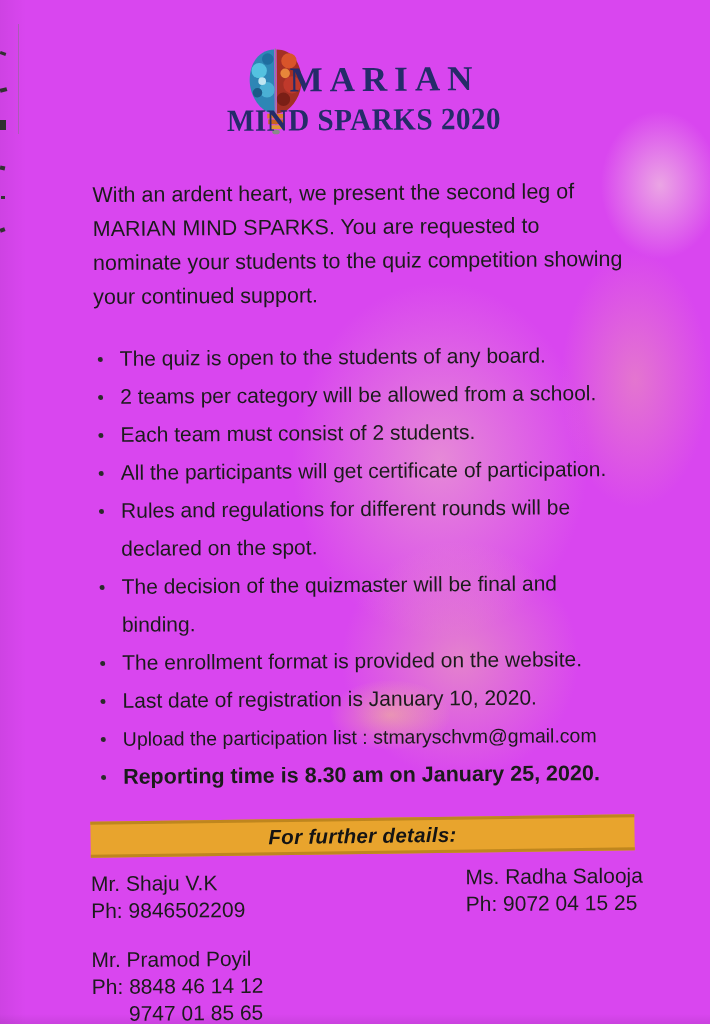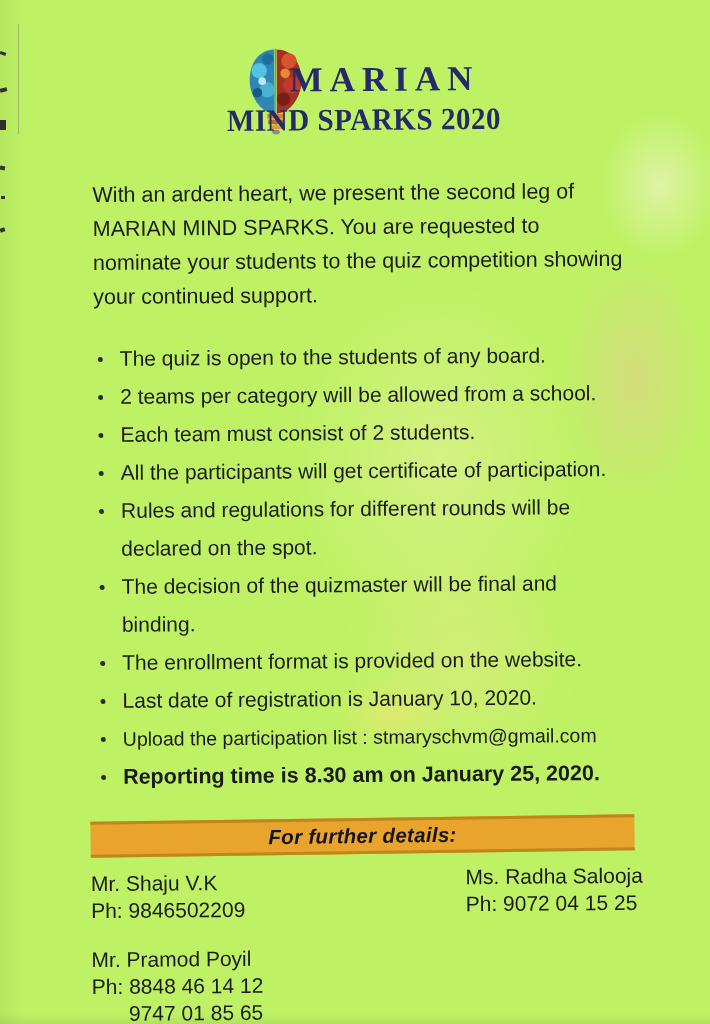--- a/index.html
+++ b/index.html
@@ -6,21 +6,21 @@
   body {
     width: 710px; height: 1024px;
     background: #ffffff;
     overflow: hidden;
     position: relative;
     font-family: "Liberation Sans", "DejaVu Sans", sans-serif;
     color: #1c1c1c;
   }
   .sheet {
     position: absolute; inset: 0;
-    background: #bef264;
+    background: #d946ef;
   }
   
   .wm { position: absolute; border-radius: 50%; pointer-events: none; }
   .wm1 { left: 560px; top: 250px; width: 150px; height: 260px;
          background: radial-gradient(ellipse at center, rgba(244,188,160,0.40), rgba(244,188,160,0) 70%); }
   .wm2 { left: 290px; top: 280px; width: 300px; height: 360px;
          background: radial-gradient(ellipse at center, rgba(249,238,180,0.40), rgba(249,238,180,0) 70%); }
   .wm3 { left: 340px; top: 540px; width: 240px; height: 240px;
          background: radial-gradient(ellipse at center, rgba(246,228,150,0.38), rgba(246,228,150,0) 70%); }
   .wm4 { left: 330px; top: 680px; width: 120px; height: 70px;

